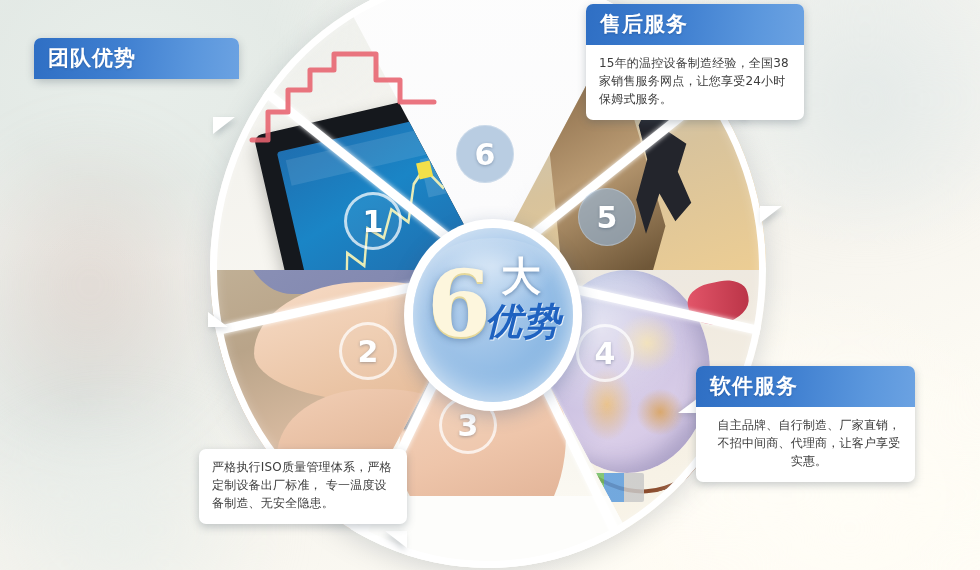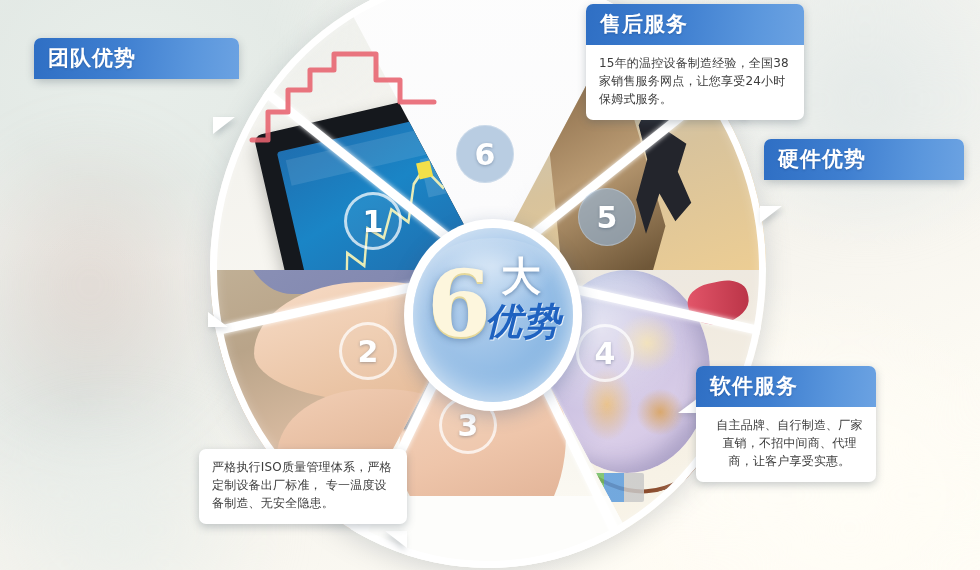--- a/index.html
+++ b/index.html
@@ -377,25 +377,24 @@
   </div>
   <div class="tail tail-br" style="left:213px; top:117px;"></div>
 
   <div class="callout" style="left:586px; top:4px; width:218px;">
     <div class="hd">售后服务</div>
     <div class="bd">15年的温控设备制造经验，全国38家销售服务网点，让您享受24小时保姆式服务。</div>
   </div>
   <div class="tail tail-bl" style="left:726px; top:102px;"></div>
 
   <div class="callout" style="left:764px; top:139px; width:200px;">
-    <div class="hd">硬件优势</div>
   </div>
   <div class="tail tail-bl" style="left:760px; top:206px; transform: scaleX(-1);"></div>
 
-  <div class="callout" style="left:696px; top:366px; width:180px;">
+  <div class="callout" style="left:696px; top:366px; width:219px;">
     <div class="hd">软件服务</div>
     <div class="bd center">自主品牌、自行制造、厂家直销，不招中间商、代理商，让客户享受实惠。</div>
   </div>
   <div class="tail tail-l" style="left:678px; top:398px;"></div>
 
   <div class="callout" style="left:199px; top:449px; width:208px;">
     <div class="bd">严格执行ISO质量管理体系，严格定制设备出厂标准，    专一温度设备制造、无安全隐患。</div>
   </div>
   <div class="tail tail-bl" style="left:385px; top:531px;"></div>
 

